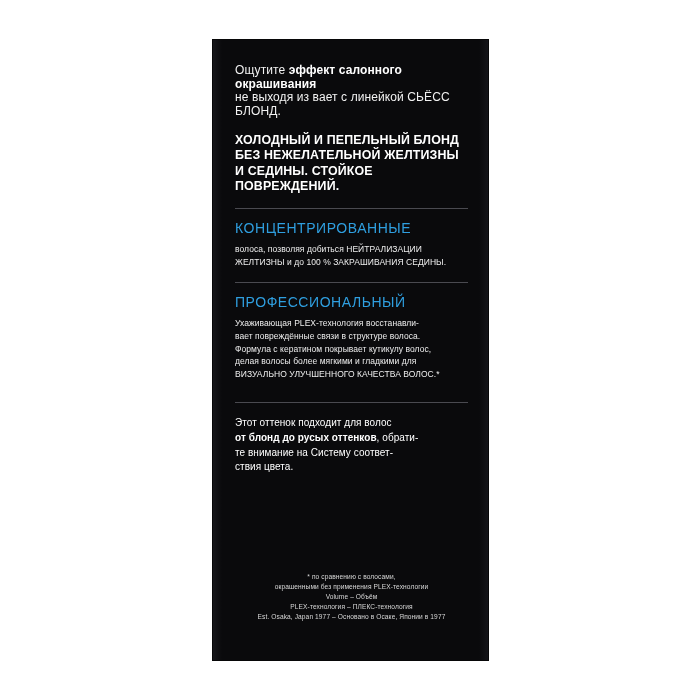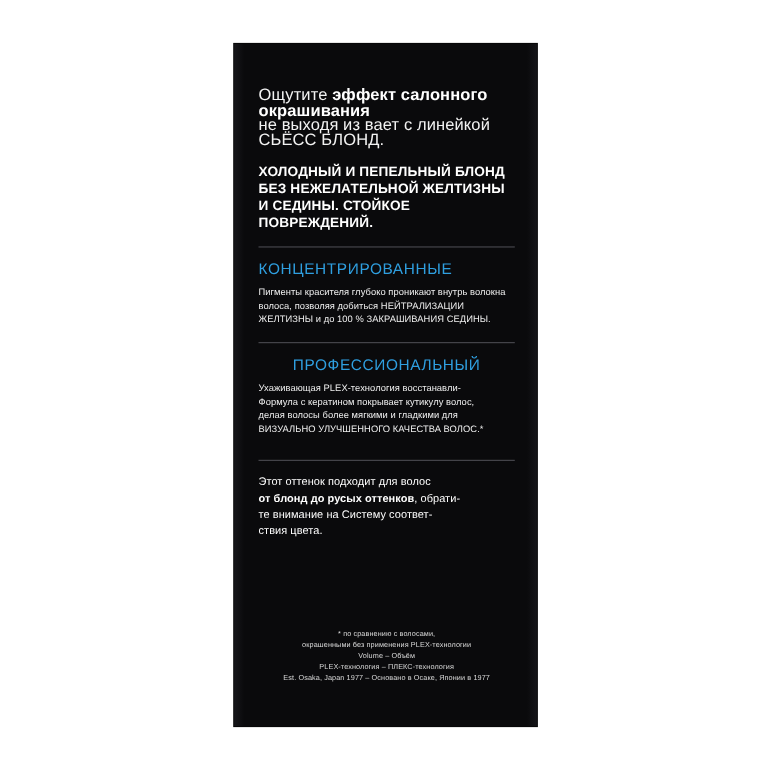--- a/index.html
+++ b/index.html
@@ -47,22 +47,22 @@
   .content {
     position: absolute;
     left: 22px;
     right: 20px;
     top: 0;
     bottom: 0;
     color: #ffffff;
   }
 
   .lead {
-    margin-top: 40px;
-    font-size: 15px;
+    margin-top: 24px;
+    font-size: 12px;
     line-height: 13.5px;
     color: #f2f2f2;
     letter-spacing: .1px;
   }
   .lead b { font-weight: bold; color: #ffffff; }
 
   .headline {
     margin-top: 15px;
     font-size: 12.4px;
     line-height: 15.3px;
@@ -88,21 +88,21 @@
     line-height: 12px;
   }
   .subhead {
     font-size: 13.2px;
     font-weight: bold;
     letter-spacing: .2px;
     color: #2f9fe0;
     line-height: 17px;
     margin-top: 1px;
   }
-  .kicker.right, .subhead.right { text-align: center; }
+  .kicker.right, .subhead.right { text-align: left; }
 
   .body {
     margin-top: 9px;
     font-size: 8.5px;
     line-height: 12.6px;
     color: #eeeeee;
     letter-spacing: .05px;
   }
   .body .l { display: block; }
 
@@ -145,32 +145,32 @@
         <span class="l">БЛОНД БЕЗ НЕЖЕЛАТЕЛЬНОЙ</span>
         <span class="l">ЖЕЛТИЗНЫ И СЕДИНЫ.</span>
         <span class="l">СТОЙКОЕ ПОВРЕЖДЕНИЙ.</span>
       </div>
 
       <div class="rule"></div>
 
       <div class="sect">
         <div class="kicker">КОНЦЕНТРИРОВАННЫЕ</div>
         <div class="body">
-          <span class="l">Пигменты красителя глубоко проникают внутрь волокна</span>
           <span class="l">волоса, позволяя добиться НЕЙТРАЛИЗАЦИИ</span>
           <span class="l">ЖЕЛТИЗНЫ и до 100 % ЗАКРАШИВАНИЯ СЕДИНЫ.</span>
         </div>
       </div>
 
       <div class="rule"></div>
 
       <div class="sect">
         <div class="kicker right">ПРОФЕССИОНАЛЬНЫЙ</div>
         <div class="body">
           <span class="l">Ухаживающая PLEX-технология восстанавли-</span>
+          <span class="l">вает повреждённые связи в структуре волоса.</span>
           <span class="l">Формула с кератином покрывает кутикулу волос,</span>
           <span class="l">делая волосы более мягкими и гладкими для</span>
           <span class="l">ВИЗУАЛЬНО УЛУЧШЕННОГО КАЧЕСТВА ВОЛОС.*</span>
         </div>
       </div>
 
       <div class="rule" style="margin-top:22px;"></div>
 
       <div class="advice">
         <span>Этот оттенок подходит для волос</span><br>

